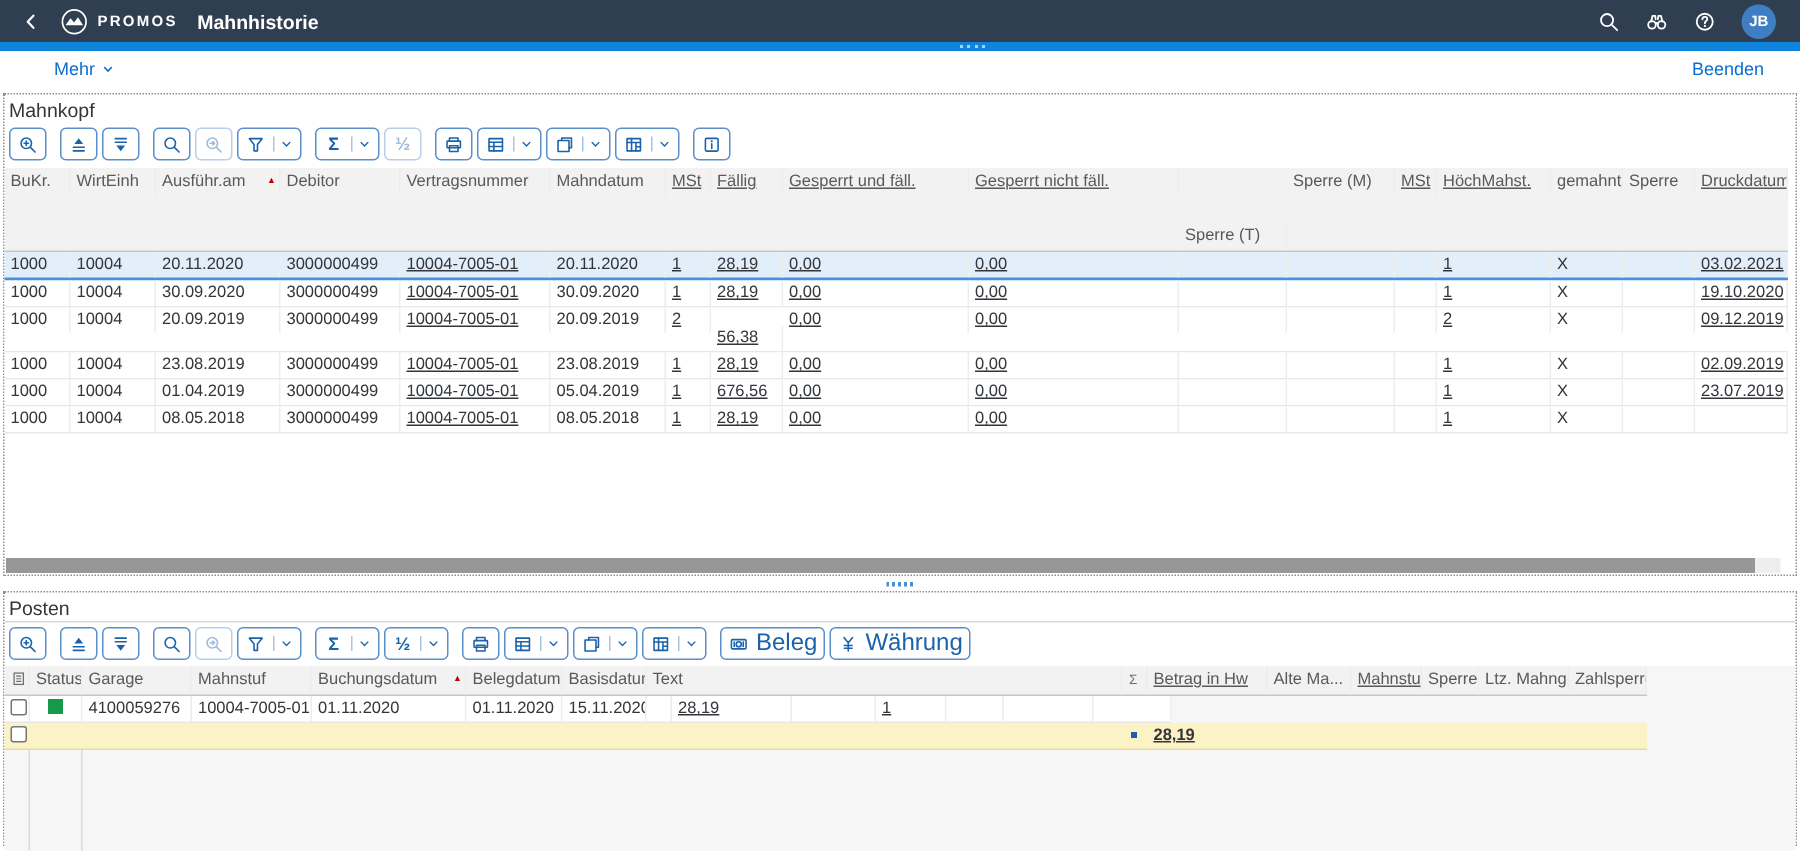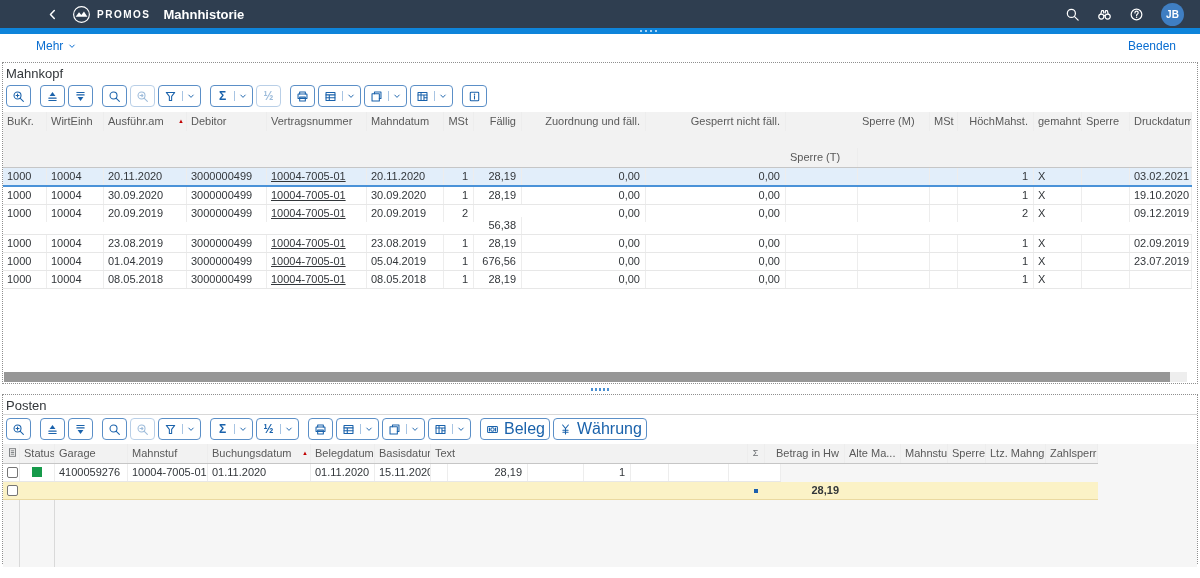--- a/index.html
+++ b/index.html
@@ -6,21 +6,21 @@
   html,body { margin:0; padding:0; }
   body {
     width:1200px; height:578px; overflow:hidden; background:#fff;
     font-family:"Liberation Sans", sans-serif; color:#32363a;
   }
   svg { display:block; }
   svg .f { fill:currentColor; stroke:none; }
 
   
   .shell { height:28px; background:#2f3e50; display:flex; align-items:center;
-           justify-content:space-between; padding:0 16px 0 46px; }
+           justify-content:space-between; padding:0 16px 0 14px; }
   .shell-left { display:flex; align-items:center; gap:13px; color:#fff; }
   .sh-ic { color:#fff; display:inline-flex; cursor:pointer; }
   .sh-ic svg { width:15px; height:15px; fill:none; stroke:currentColor; stroke-width:1.3; stroke-linecap:round; stroke-linejoin:round; }
   .back svg { width:13px; height:13px; stroke-width:1.8; }
   .brand { display:flex; align-items:center; gap:6px; }
   .brand svg { width:19px; height:19px; fill:none; stroke:#fff; stroke-width:1.2; }
   .brand-txt { font-size:10px; font-weight:bold; letter-spacing:1.5px; }
   .shell-title { font-size:13px; font-weight:700; }
   .shell-right { display:flex; align-items:center; gap:17px; }
   .avatar { width:23px; height:23px; border-radius:50%; background:#3f7ec2; color:#fff;
@@ -59,21 +59,21 @@
   .tbtn.dis { opacity:.42; cursor:default; }
   .tlbl { font-size:16px; margin-left:4px; }
 
   
   .grid { font-size:11px; }
   .trow { display:flex; border-bottom:1px solid #e7e7e7; background:#fff; width:max-content; }
   .trow.thead { background:#f2f2f2; border-bottom:1px solid #c6c6c6; color:#595959; }
   .tc { flex:none; height:17px; line-height:16px; padding:0 5px 0 4px;
         border-right:1px solid #ededed; white-space:nowrap; overflow:hidden; position:relative; }
   .thead .tc { height:19px; line-height:18px; }
-  .tc.r { text-align:right; } .tc.c { text-align:center; }
+  .tc.r { text-align:left;text-decoration:underline; } .tc.c { text-align:center; }
   .sortmark { position:absolute; top:0px; right:2px; color:#c00000; font-size:6px; font-style:normal; }
   .trow.sel { background:#e2eefa; border-bottom:2px solid #4a92d8; }
   .cell-link { color:#32363a; text-decoration:underline; cursor:pointer; }
   .cb { display:inline-block; width:11px; height:11px; border:1px solid #757575; border-radius:2px;
         background:#fff; vertical-align:middle; margin-top:-2px; cursor:pointer; }
   .sq { display:inline-block; width:10px; height:10px; vertical-align:middle; margin-top:-2px; }
   .summark { display:inline-block; width:4px; height:4px; background:#1b5fae; vertical-align:middle; }
   .trow.total { background:#fbf2c6; border-bottom:1px solid #ead9a0; }
   .trow.total .tc { border-right-color:transparent; }
   .trow.total .betrag { font-weight:700; }
@@ -297,21 +297,21 @@
     <div class="grid" id="mk-grid">
         <div class="trow thead">
           <div class="tc l" style="width: 44px;">BuKr.</div>
           <div class="tc l" style="width: 57px;">WirtEinh</div>
           <div class="tc l" style="width: 83px;">Ausführ.am<i class="sortmark">▲</i></div>
           <div class="tc l" style="width: 80px;">Debitor</div>
           <div class="tc l" style="width: 100px;">Vertragsnummer</div>
           <div class="tc l" style="width: 77px;">Mahndatum</div>
           <div class="tc r" style="width: 30px;">MSt</div>
           <div class="tc r" style="width: 48px;">Fällig</div>
-          <div class="tc r" style="width: 124px;">Zuordnung und fäll.</div>
+          <div class="tc r" style="width: 124px;">Gesperrt und fäll.</div>
           <div class="tc r" style="width: 140px;">Gesperrt nicht fäll.</div>
           <div class="tc l" style="width: 72px; margin-top: 36px;">Sperre (T)</div>
           <div class="tc l" style="width: 72px;">Sperre (M)</div>
           <div class="tc r" style="width: 28px;">MSt</div>
           <div class="tc r" style="width: 76px;">HöchMahst.</div>
           <div class="tc l" style="width: 48px;">gemahnt</div>
           <div class="tc l" style="width: 48px;">Sperre</div>
           <div class="tc r" style="width: 62px;">Druckdatum</div>
         </div>
         <div class="trow sel">

